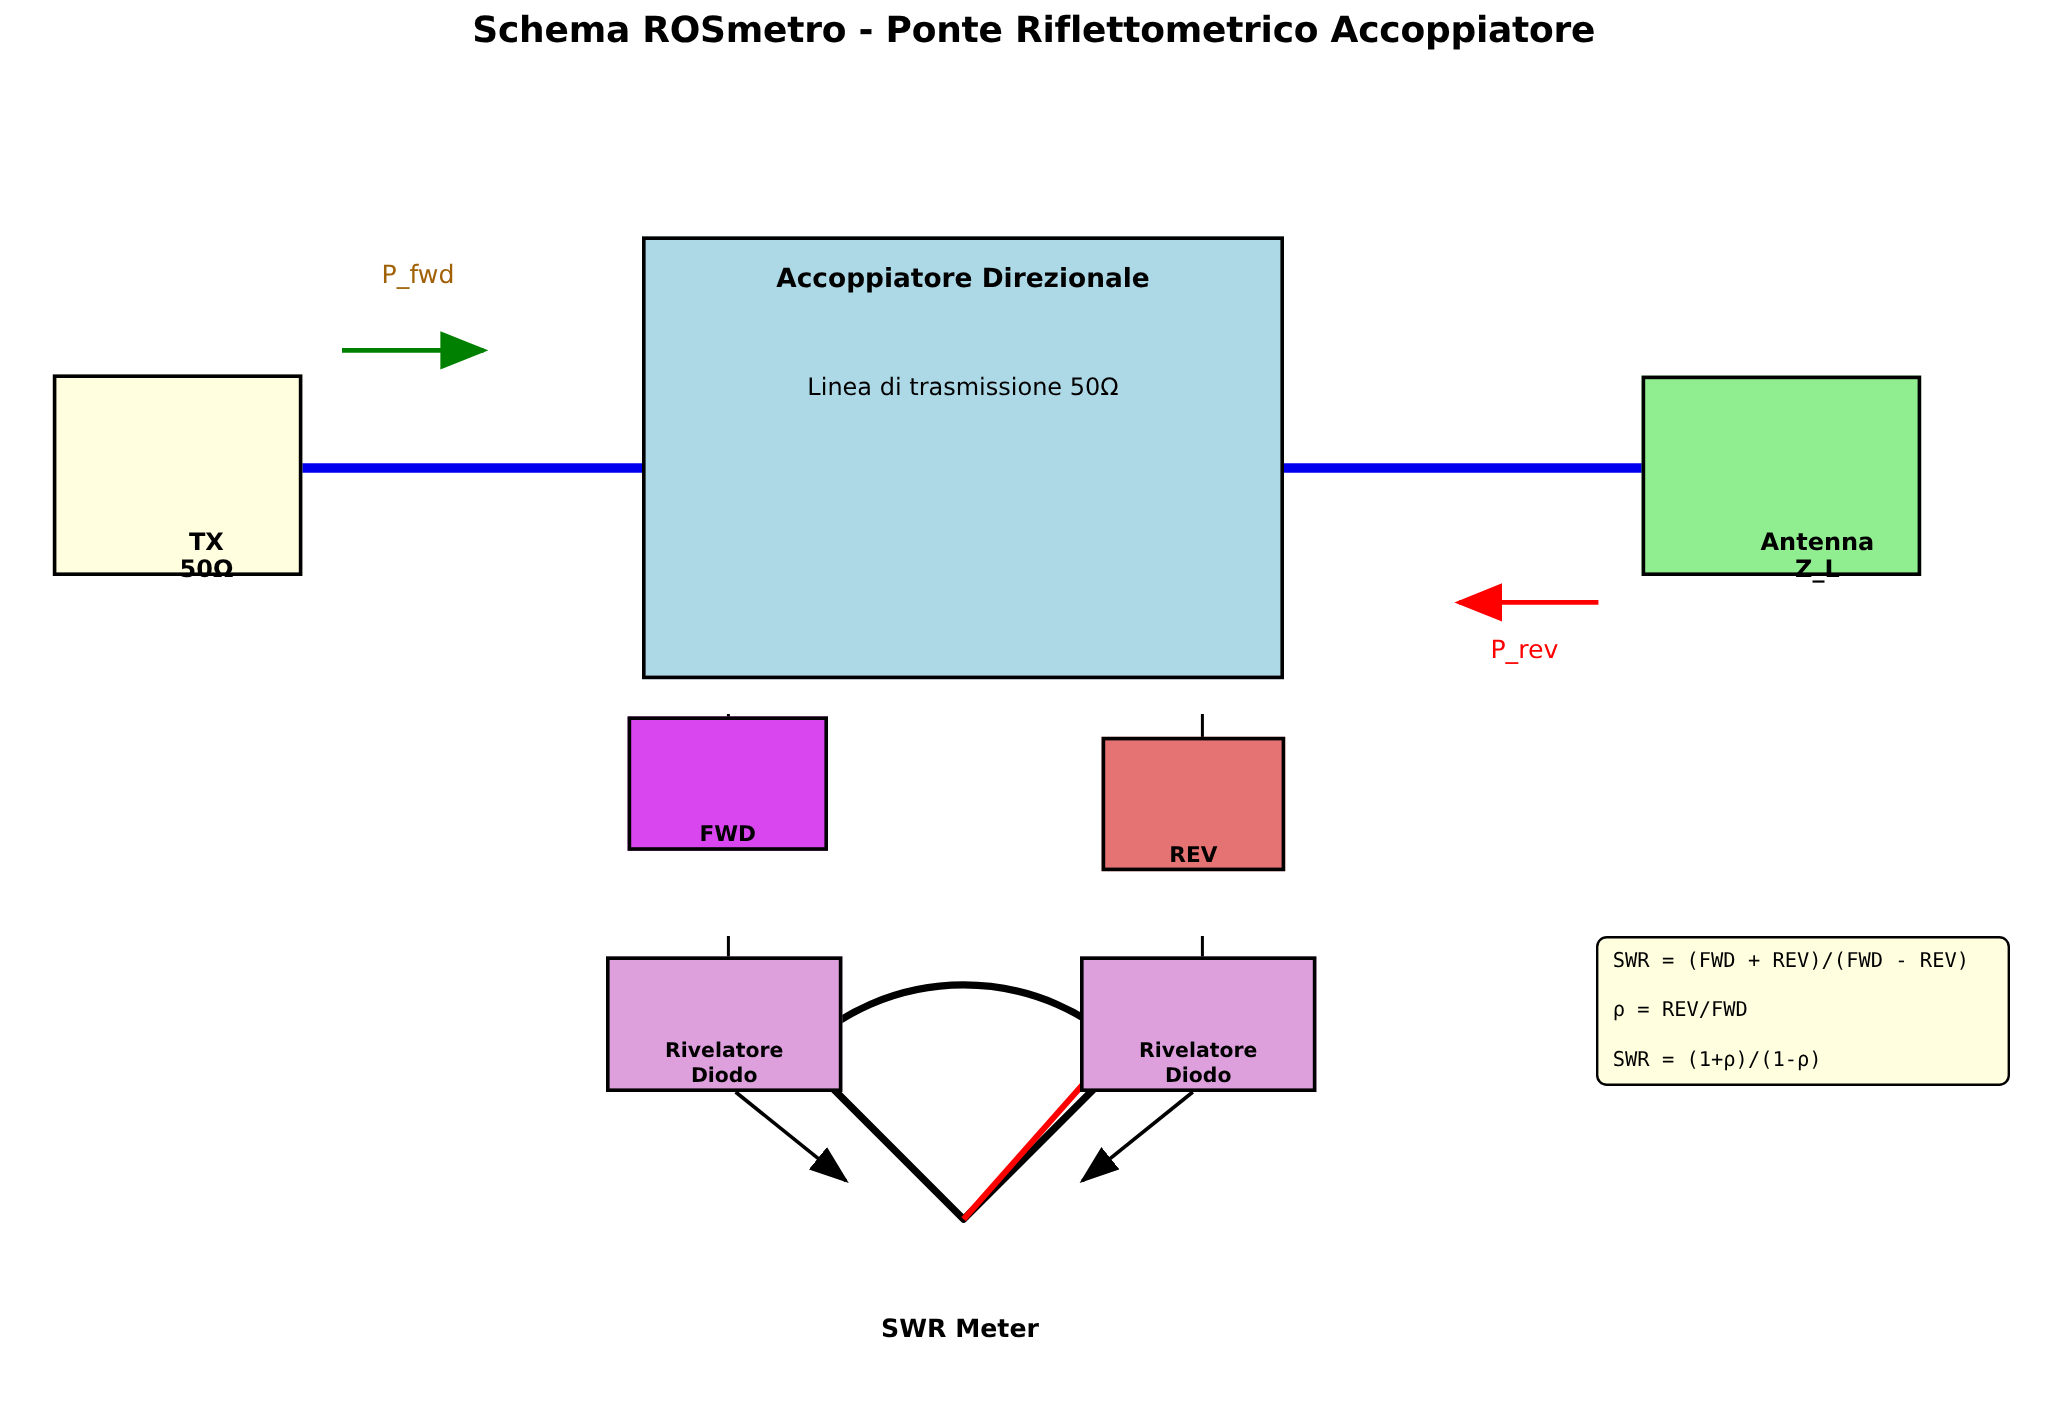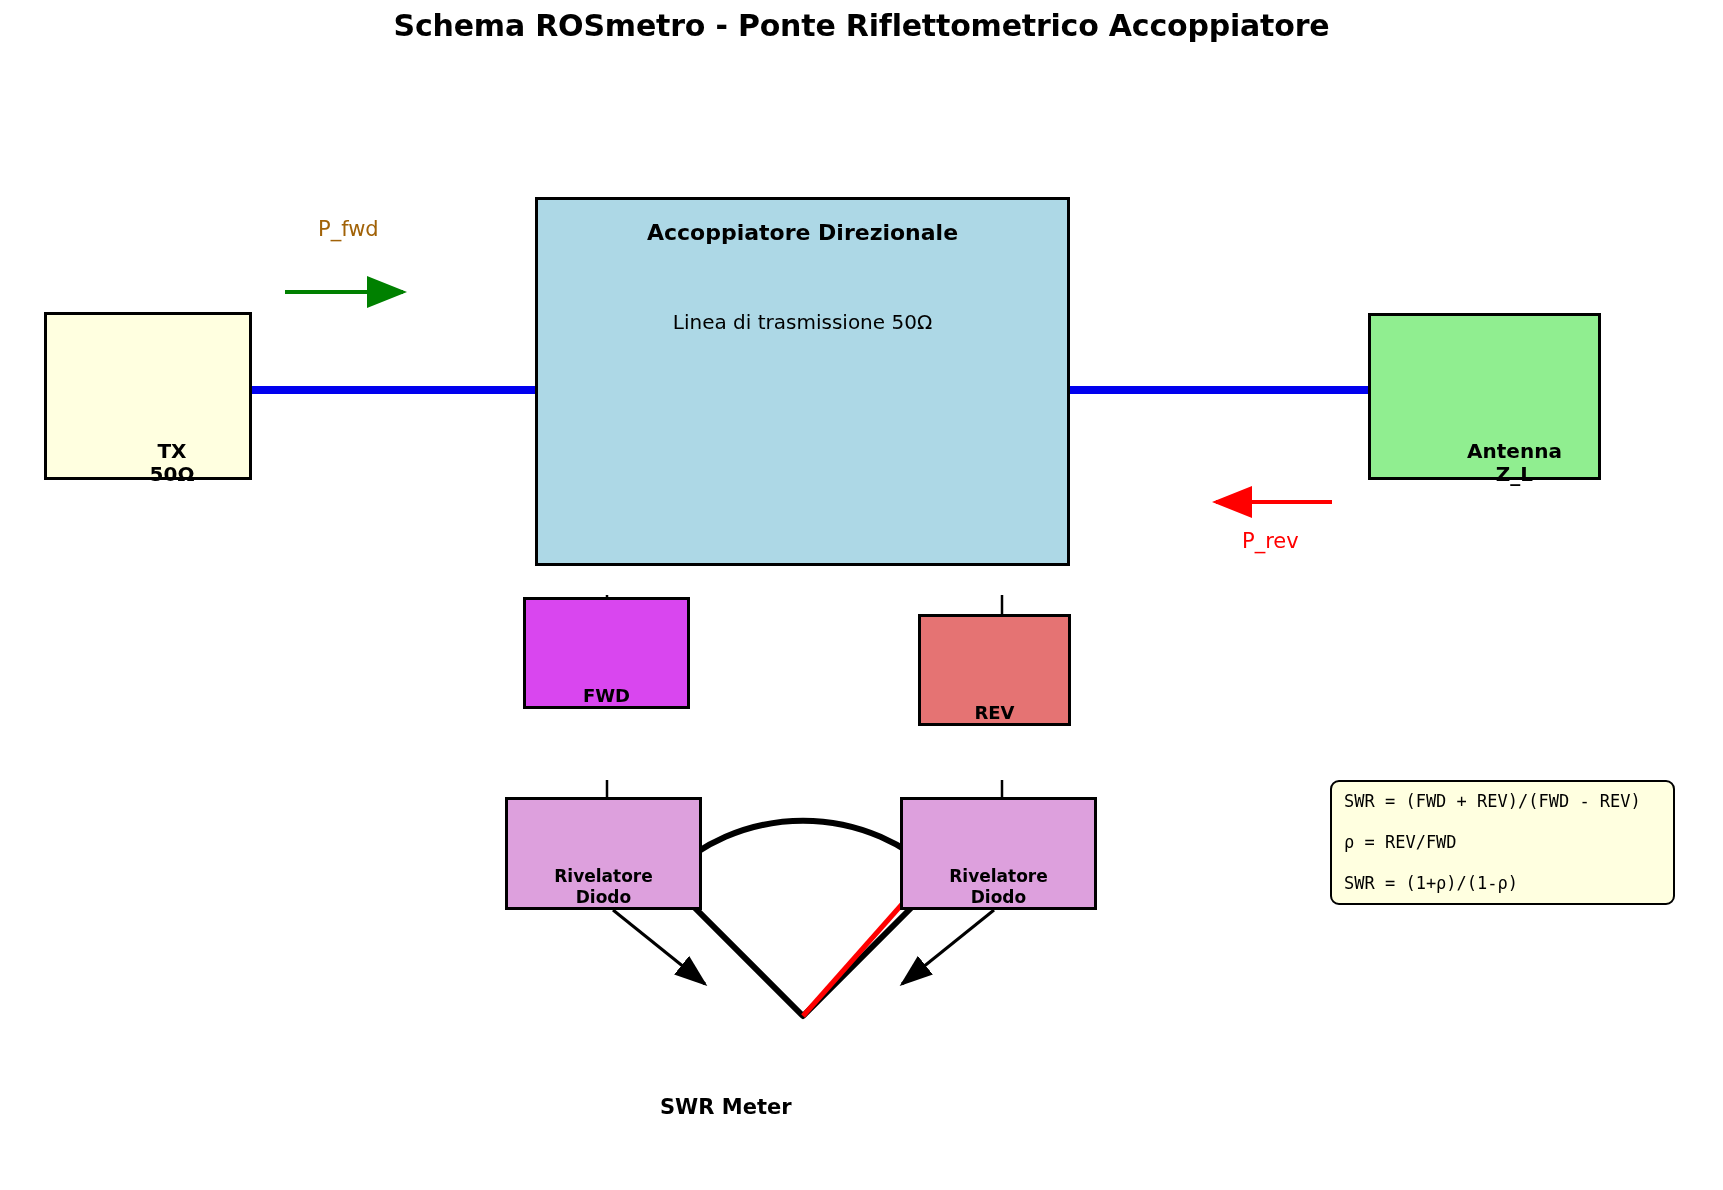--- a/index.html
+++ b/index.html
@@ -104,20 +104,21 @@
     position: absolute;
     font-size: 21px;
     font-weight: normal;
   }
   .label-pfwd { left: 318px; top: 217px; color: #a16207; }
   .label-prev { left: 1242px; top: 529px; color: #ff0000; }
 
   .meter-caption {
     position: absolute;
     left: 660px; top: 1095px; width: 280px;
+    text-align: center;
     font-size: 21px; font-weight: bold; color: #000;
   }
 
   
   .formula-box {
     position: absolute;
     left: 1330px; top: 780px;
     width: 345px; height: 125px;
     background: #ffffe0;
     border: 2px solid #000000;

